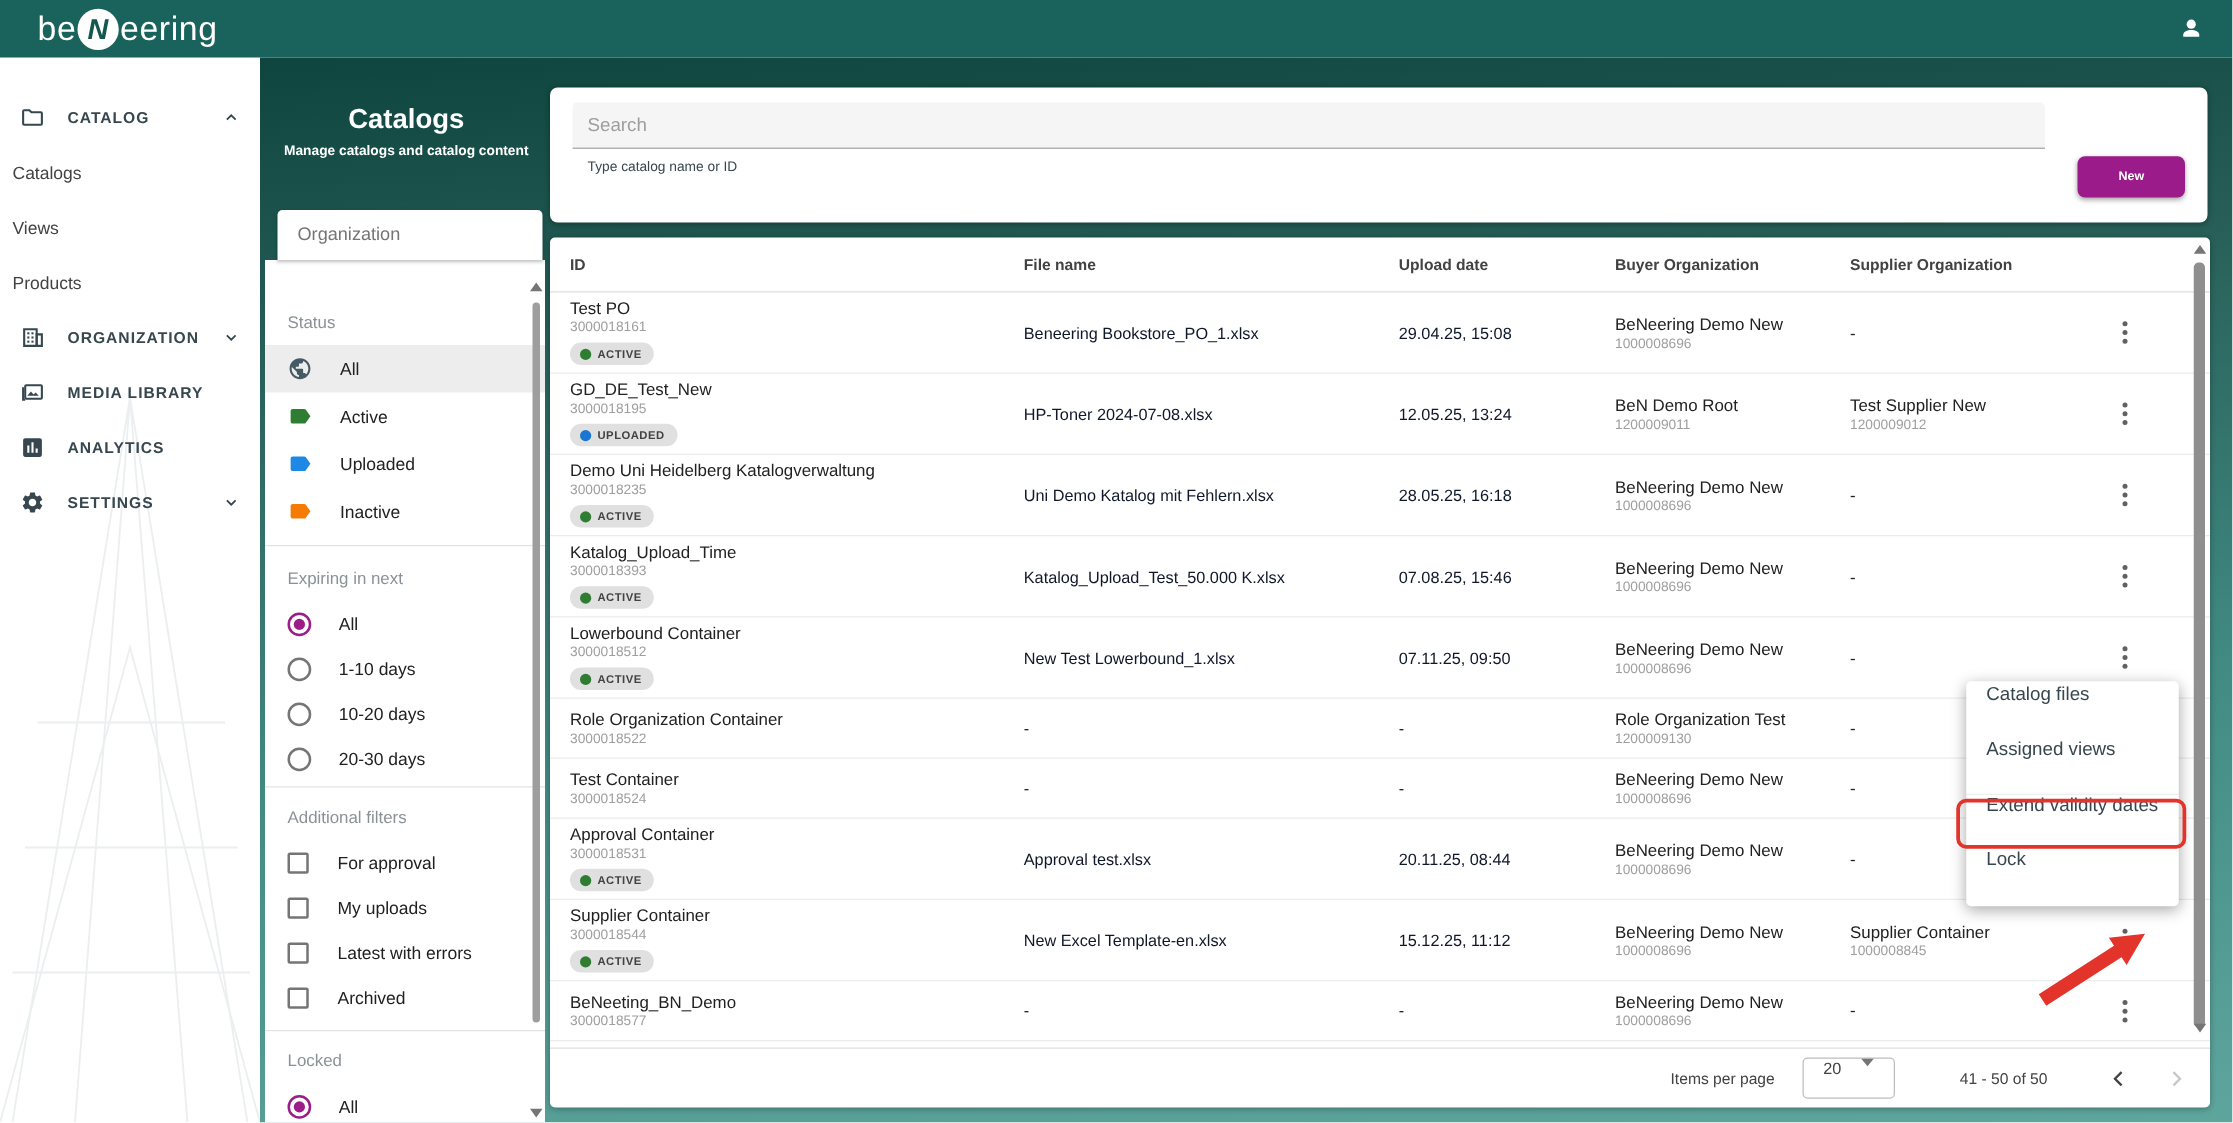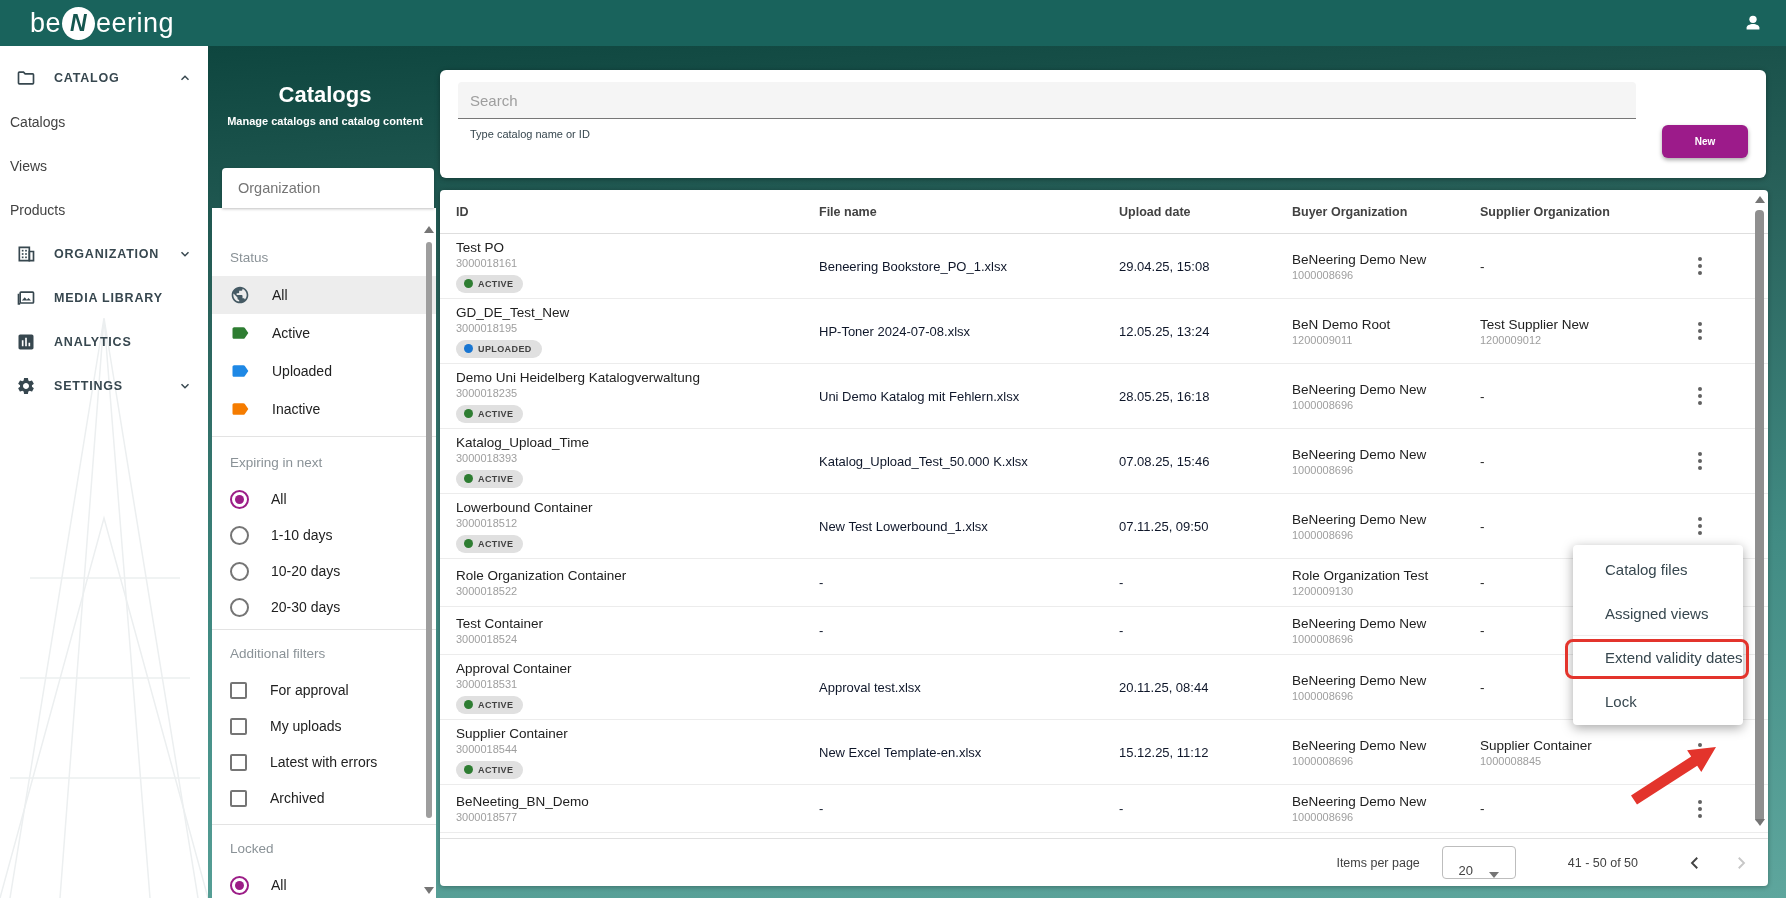--- a/index.html
+++ b/index.html
@@ -8,21 +8,21 @@
 
   
   .appbar { position:absolute; top:0; left:0; right:0; height:46px; background:#19635c; display:flex; align-items:center; z-index:30;gap:16px; }
   .logo { color:#fff; font-size:27px; font-weight:500; letter-spacing:.5px; margin-left:30px; display:flex; align-items:center; }
   .logo-n { width:33px; height:33px; border-radius:50%; background:#fff; color:#15564f; display:flex; align-items:center; justify-content:center; font-weight:700; font-style:italic; font-size:23px; margin:0 1px; }
   .user-btn { margin-left:auto; margin-right:22px; background:none; border:none; cursor:pointer; display:flex; }
 
   
   .sidebar { position:absolute; top:46px; left:0; width:208px; bottom:0; background:#fff; z-index:20; overflow:hidden; }
   .watermark { position:absolute; bottom:0; left:0; pointer-events:none; }
-  .side-inner { position:relative; padding-top:10px; }
+  .side-inner { position:relative; padding-top:26px; }
   .side-section { height:44px; display:flex; align-items:center; padding:0 16px; cursor:pointer; color:#37474f; }
   .side-section .icon { width:20px; height:20px; display:flex; }
   .side-section .lbl { margin-left:18px; font-size:12.5px; font-weight:700; letter-spacing:.8px; }
   .side-section .chev { margin-left:auto; display:flex; }
   .side-child { height:44px; display:flex; align-items:center; padding-left:10px; font-size:14px; color:#424242; cursor:pointer; }
 
   
   .main { position:absolute; left:208px; top:46px; right:0; bottom:0; background:linear-gradient(176deg,#0e463f 0%,#275f58 25%,#418b83 62%,#5ea69d 100%); }
 
   .page-header { position:absolute; left:6px; top:36px; width:222px; text-align:center; color:#fff; }
@@ -77,29 +77,29 @@
   .dot.blue { background:#1976d2; }
   .kebab { display:flex; flex-direction:column; gap:3px; padding:5px; cursor:pointer; }
   .kebab i { width:4px; height:4px; border-radius:50%; background:#616161; }
 
   .t-scroll-thumb { position:absolute; right:4px; top:20px; width:9px; height:612px; background:#8f8f8f; border-radius:4px; }
   .t-scroll-up { position:absolute; right:3px; top:6px; }
   .t-scroll-down { position:absolute; right:3px; bottom:60px; }
 
   
   .pagination { position:absolute; left:0; right:0; bottom:0; height:48px; border-top:1px solid #e0e0e0; display:flex; align-items:center; justify-content:flex-end; font-size:12.5px; color:#424242; }
-  .pp-select { width:74px; height:33px; border:1px solid #bdbdbd; border-radius:4px; display:flex; align-items:flex-end; justify-content:center; gap:16px; margin-left:22px; font-size:13px; cursor:pointer; background:#fff; }
+  .pp-select { width:74px; height:33px; border:1px solid #bdbdbd; border-radius:4px; display:flex; align-items:flex-start; justify-content:center; gap:16px; margin-left:22px; font-size:13px; cursor:pointer; background:#fff; }
   .pp-caret { width:0; height:0; border-left:5px solid transparent; border-right:5px solid transparent; border-top:6px solid #757575; }
   .pg-range { margin-left:52px; }
   .pg-prev { margin-left:48px; background:none; border:none; cursor:pointer; display:flex; }
   .pg-next { margin-left:28px; margin-right:18px; background:none; border:none; display:flex; }
 
   
   .ctx-menu { position:absolute; left:1573px; top:545px; width:170px; background:#fff; border-radius:4px; box-shadow:0 3px 12px rgba(0,0,0,.35); z-index:40; padding:2px 0; }
-  .menu-item { height:44px; display:flex; align-items:center; padding-left:32px; font-size:15px; color:#37474f; cursor:pointer; }
+  .menu-item { height:44px; display:flex; align-items:flex-start; padding-left:16px; font-size:15px; color:#37474f; cursor:pointer; }
   .menu-item:nth-child(3) { border-top:1px solid #eee; }
   .red-box { position:absolute; left:1565px; top:639px; width:184px; height:40px; border:3px solid #e3342c; border-radius:8px; z-index:50; pointer-events:none; }
   .arrow-overlay { position:absolute; left:0; top:0; z-index:55; pointer-events:none; }
 </style>
 </head>
 <body>
 
 <header class="appbar">
   <div class="logo">
     <span>be</span>

